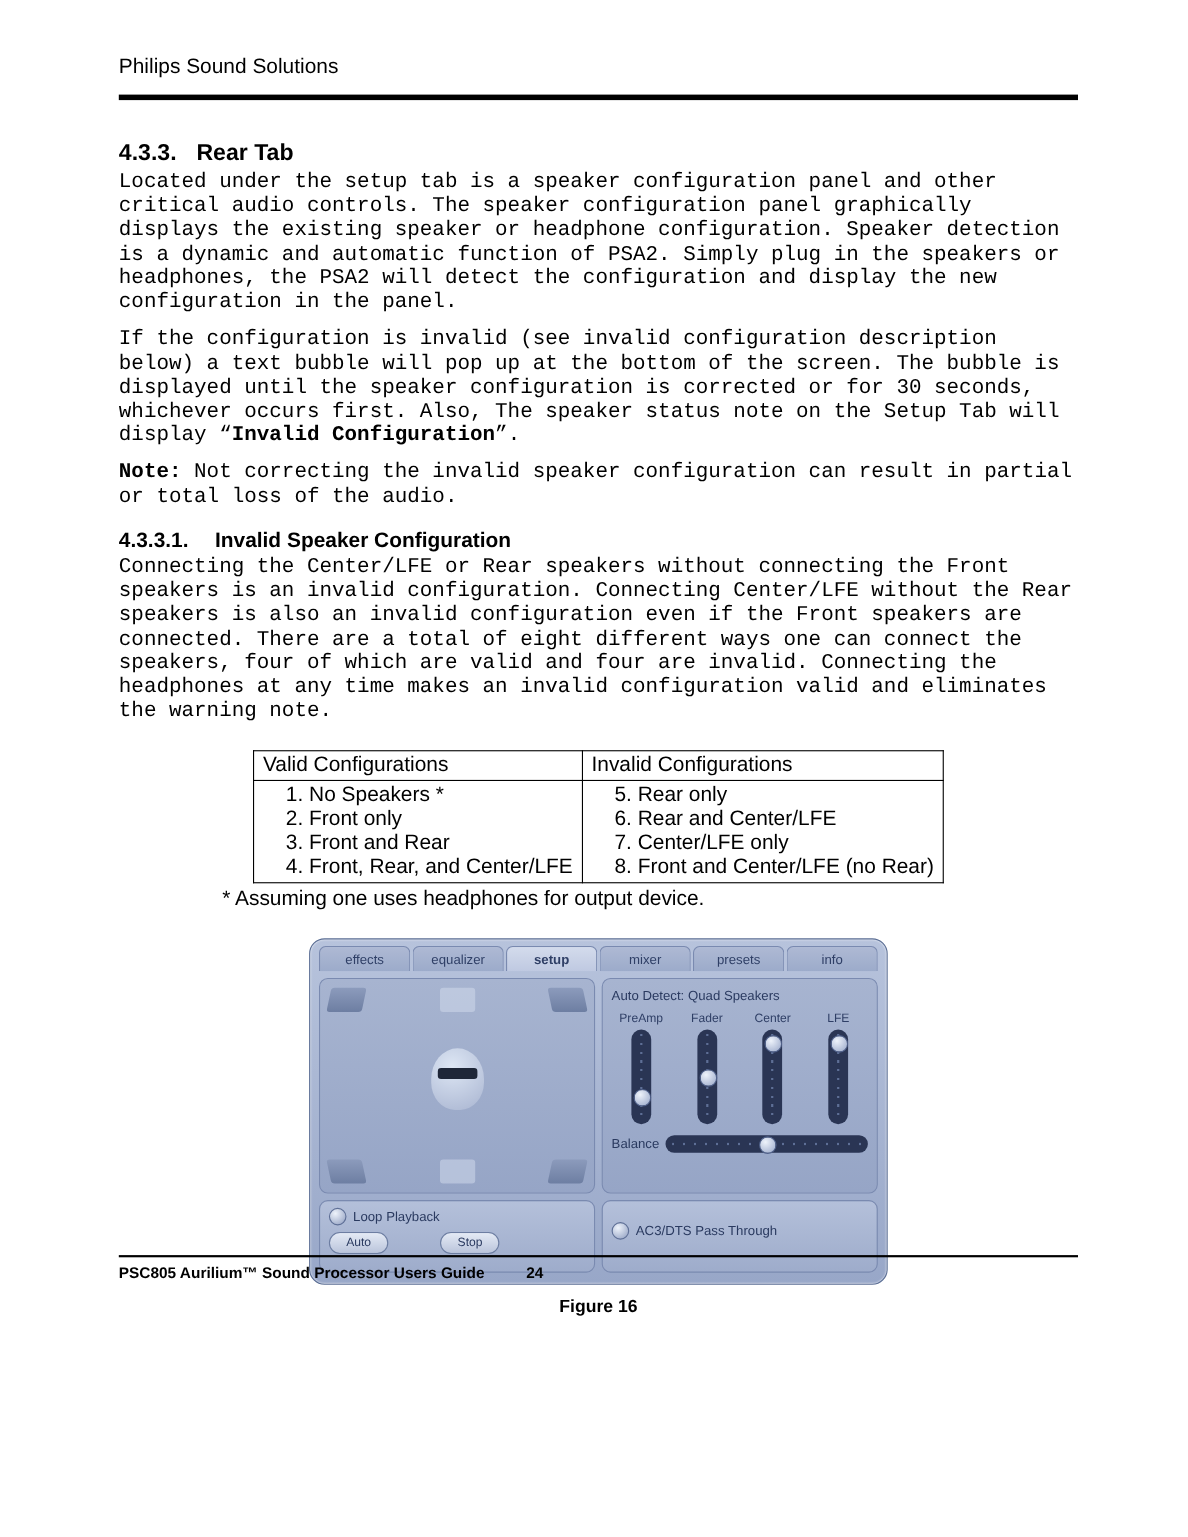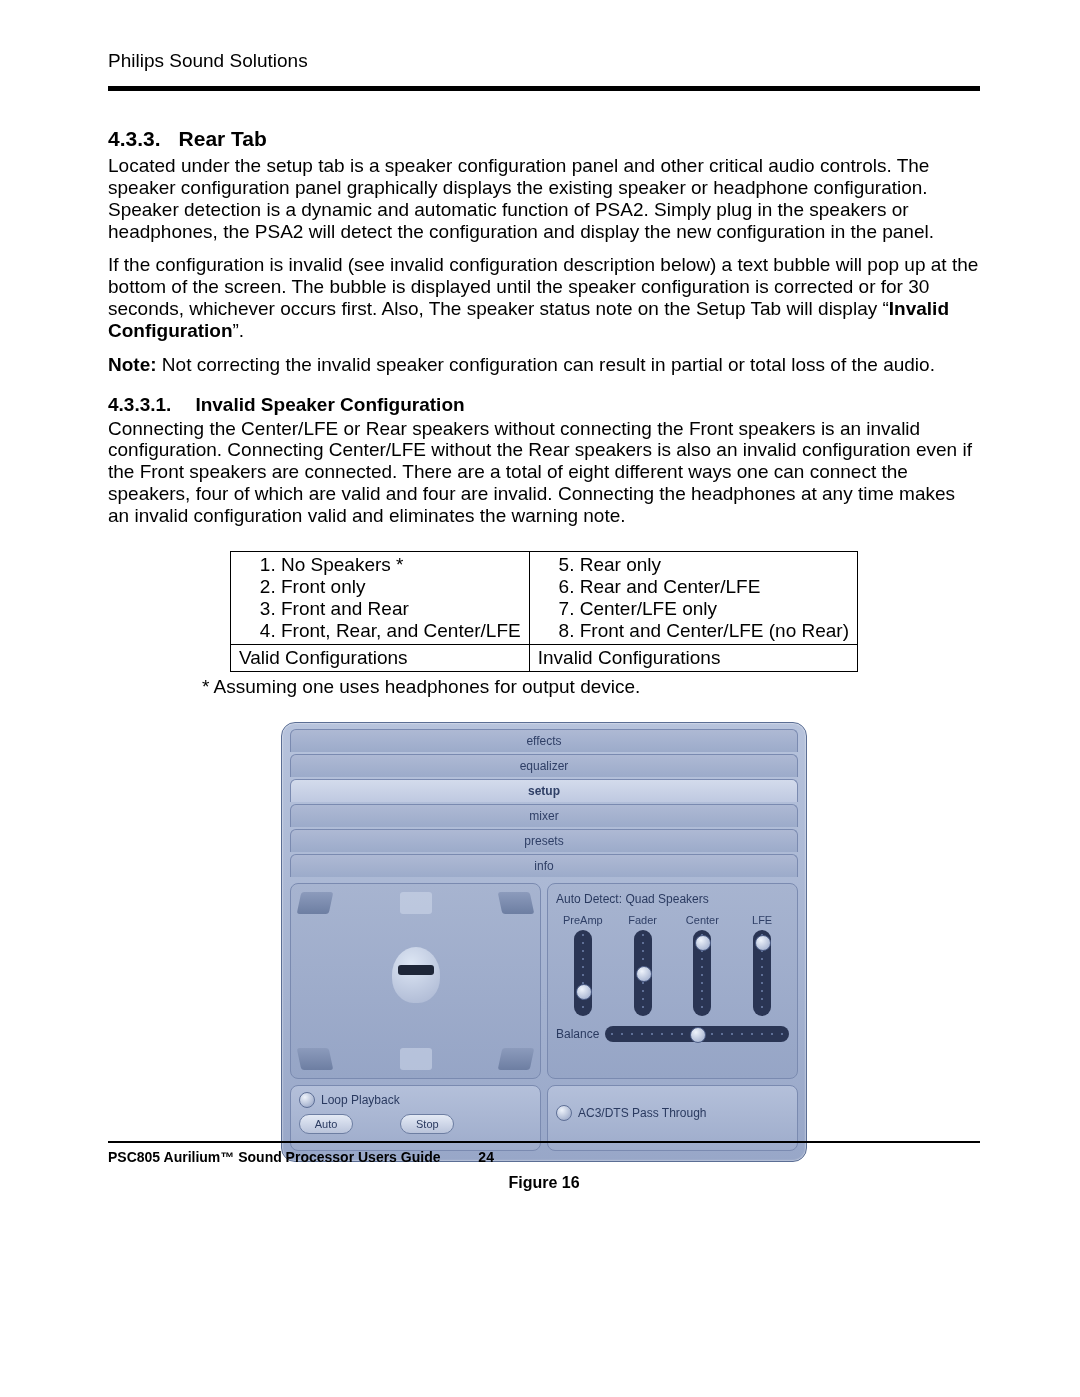--- a/index.html
+++ b/index.html
@@ -39,20 +39,21 @@
     margin: 18px 0 2px 0;
   }
   .sub-number {
     display: inline-block;
     margin-right: 24px;
   }
   p.body {
     font-size: 19px;
     line-height: 1.15;
     margin: 0 0 12px 0;
+    font-family: Liberation Mono, monospace;
   }
   strong { font-weight: bold; }
   .cfg-table {
     border-collapse: collapse;
     margin: 24px auto 4px auto;
     font-size: 19px;
   }
   .cfg-table td {
     border: 1px solid #000;
     padding: 2px 8px;
@@ -85,21 +86,20 @@
     text-align: left;
     position: relative;
     font-size: 12px;
     color: #2a3a60;
     box-shadow: inset 0 0 2px #fff;
   }
   .tablist {
     display: flex;
     gap: 2px;
     margin-bottom: 6px;
-    flex-direction: column;
   }
   .tab {
     flex: 1;
     background: linear-gradient(#aeb9d4, #9cabca);
     border: 1px solid #7a8ab0;
     border-bottom: none;
     height: 22px;
     border-radius: 6px 6px 0 0;
     text-align: center;
     line-height: 22px;
@@ -314,40 +314,40 @@
 
   <h3 class="sub-heading">
     <span class="sub-number">4.3.3.1.</span><span>Invalid Speaker Configuration</span>
   </h3>
 
   <p class="body">Connecting the Center/LFE or Rear speakers without connecting the Front speakers is an invalid configuration.  Connecting Center/LFE without the Rear speakers is also an invalid configuration even if the Front speakers are connected. There are a total of eight different ways one can connect the speakers, four of which are valid and four are invalid. Connecting the headphones at any time makes an invalid configuration valid and eliminates the warning note.</p>
 
   <table class="cfg-table">
     <tbody>
         <tr>
+      <td>Valid Configurations</td>
+      <td>Invalid Configurations</td>
+    </tr>
+    <tr>
       <td>
         <ol class="cfg-list" id="valid-list">
               <li>No Speakers *</li>
               <li>Front only</li>
               <li>Front and Rear</li>
               <li>Front, Rear, and Center/LFE</li>
             </ol>
       </td>
       <td>
         <ol class="cfg-list" id="invalid-list" start="5">
               <li>Rear only</li>
               <li>Rear and Center/LFE</li>
               <li>Center/LFE only</li>
               <li>Front and Center/LFE (no Rear)</li>
             </ol>
       </td>
-    </tr>
-    <tr>
-      <td>Valid Configurations</td>
-      <td>Invalid Configurations</td>
     </tr>
   </tbody>
     </table>
   <div class="footnote">* Assuming one uses headphones for output device.</div>
 
   <div class="figure-wrap">
     <div class="app-panel">
 
       <div class="tablist" id="tablist">
           <div class="tab">effects</div>

